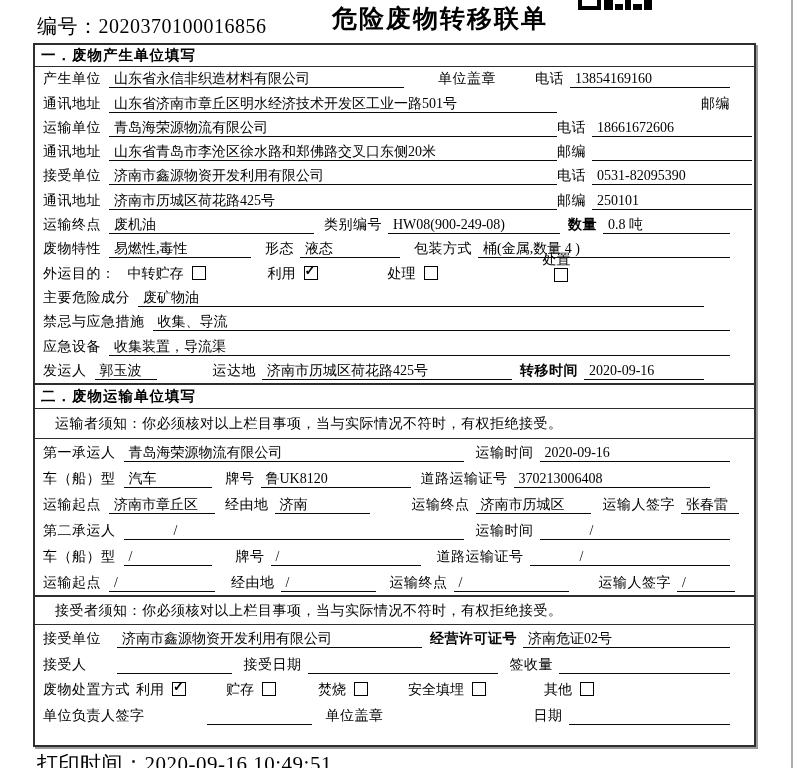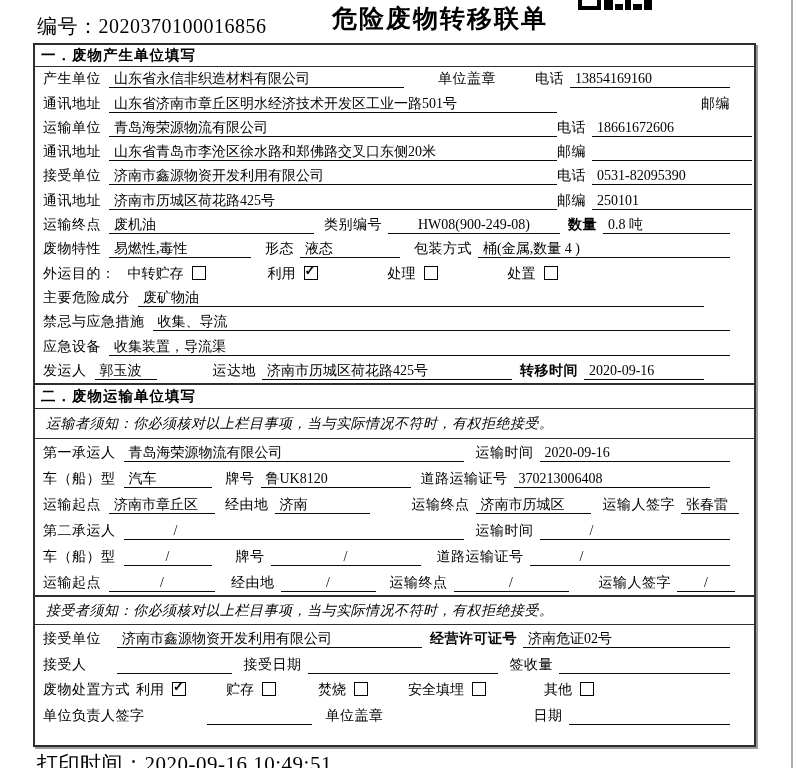--- a/index.html
+++ b/index.html
@@ -14,47 +14,47 @@
   .qr .sq{position:absolute;left:0;top:-13px;width:23px;height:23px;border:4px solid #000;box-sizing:border-box;background:#fff;}
   .qr .b{position:absolute;background:#000;}
   
   .form{position:absolute;left:33px;top:43px;width:723px;height:704px;box-sizing:border-box;
         border:2px solid #2e2e2e;box-shadow:2px 2px 0 #9a9a9a;background:#fff;}
   .sec{box-sizing:border-box;}
   .sec.s2,.sec.s3{border-top:2px solid #2e2e2e;}
   .sec-h{box-sizing:border-box;height:22px;line-height:20px;padding:0 6px;font-weight:bold;font-size:14.5px;
          border-bottom:1px solid #2e2e2e;font-family:"Liberation Sans","DejaVu Sans",sans-serif;letter-spacing:1px;}
   .s2 .sec-h,.s3 .sec-h{height:24px;line-height:23px;}
-  .note-row{box-sizing:border-box;height:30px;line-height:29px;padding:0 11px;border-bottom:1px solid #2e2e2e;
-            white-space:nowrap;letter-spacing:.5px;font-style:italic;}
+  .note-row{box-sizing:border-box;height:30px;line-height:29px;padding:0 20px;border-bottom:1px solid #2e2e2e;
+            white-space:nowrap;letter-spacing:.5px;}
   .s3 .note-row{height:28px;line-height:27px;}
   .row{display:flex;align-items:flex-end;box-sizing:border-box;padding:0 24px 3px 8px;white-space:nowrap;}
   .s1 .row{height:24.3px;}
   .s2 .row{height:26.1px;}
   .s3 .row{height:25.7px;}
   .lbl{flex:none;letter-spacing:.5px;}
   .fld{flex:none;box-sizing:border-box;height:18px;line-height:17px;padding:0 5px;
        border-bottom:1px solid #0a0a0a;overflow:hidden;}
   .f1{flex:1;}
-  .ctr{text-align:center;}
+  .ctr{text-align:left;}
   .sl{padding-left:50px;}
   .mla{margin-left:auto;}
   .opt{display:flex;align-items:center;flex:none;}
   .cb{display:inline-block;flex:none;width:12px;height:12px;border:1px solid #000;margin-left:8px;
       position:relative;top:-1px;background:#fff;}
   .cb[data-checked="true"]::before{content:"\2713";position:absolute;left:0px;top:-4px;font-size:13px;font-weight:bold;}
   
   .footer{position:absolute;left:37px;top:750px;font-size:21px;letter-spacing:.5px;text-decoration:underline;}
   .edge-line{position:absolute;left:791px;top:0;width:2px;height:768px;background:#aeaeae;}
   
   .mr8{margin-right:8px;} .ml6{margin-left:6px;} .ml8{margin-left:8px;font-weight:bold;} .ml10{margin-left:10px;}
   .ml12{margin-left:12px;font-family:Liberation Mono, monospace;} .ml14{margin-left:14px;} .ml16{margin-left:16px;} .ml24{margin-left:24px;}
   .ml30{margin-left:30px;} .ml34{margin-left:34px;} .ml40{margin-left:40px;} .ml42{margin-left:42px;}
   .ml56{margin-left:56px;margin-top:38px;} .ml58{margin-left:58px;margin-top:40px;} .ml62{margin-left:62px;} .ml70{margin-left:70px;}
-  .ml105{margin-left:70px;} .ml150{margin-left:150px;} .mr20{margin-right:20px;} .mr26{margin-right:26px;}
+  .ml105{margin-left:105px;flex-direction:column;} .ml150{margin-left:150px;} .mr20{margin-right:20px;} .mr26{margin-right:26px;}
   .w58{width:58px;} .w62{width:62px;} .w88{width:88px;} .w95{width:95px;} .w100{width:100px;}
   .w105{width:105px;} .w106{width:106px;} .w115{width:115px;} .w120{width:120px;} .w142{width:142px;}
   .w150{width:150px;} .w160{width:160px;margin-top:23px;} .w172{width:172px;} .w190{width:190px;} .w205{width:205px;}
   .w250{width:250px;} .w295{width:295px;} .w305{width:305px;} .w340{width:340px;} .w448{width:448px;}
 </style>
 </head>
 <body>
 
 <div class="page">
 

